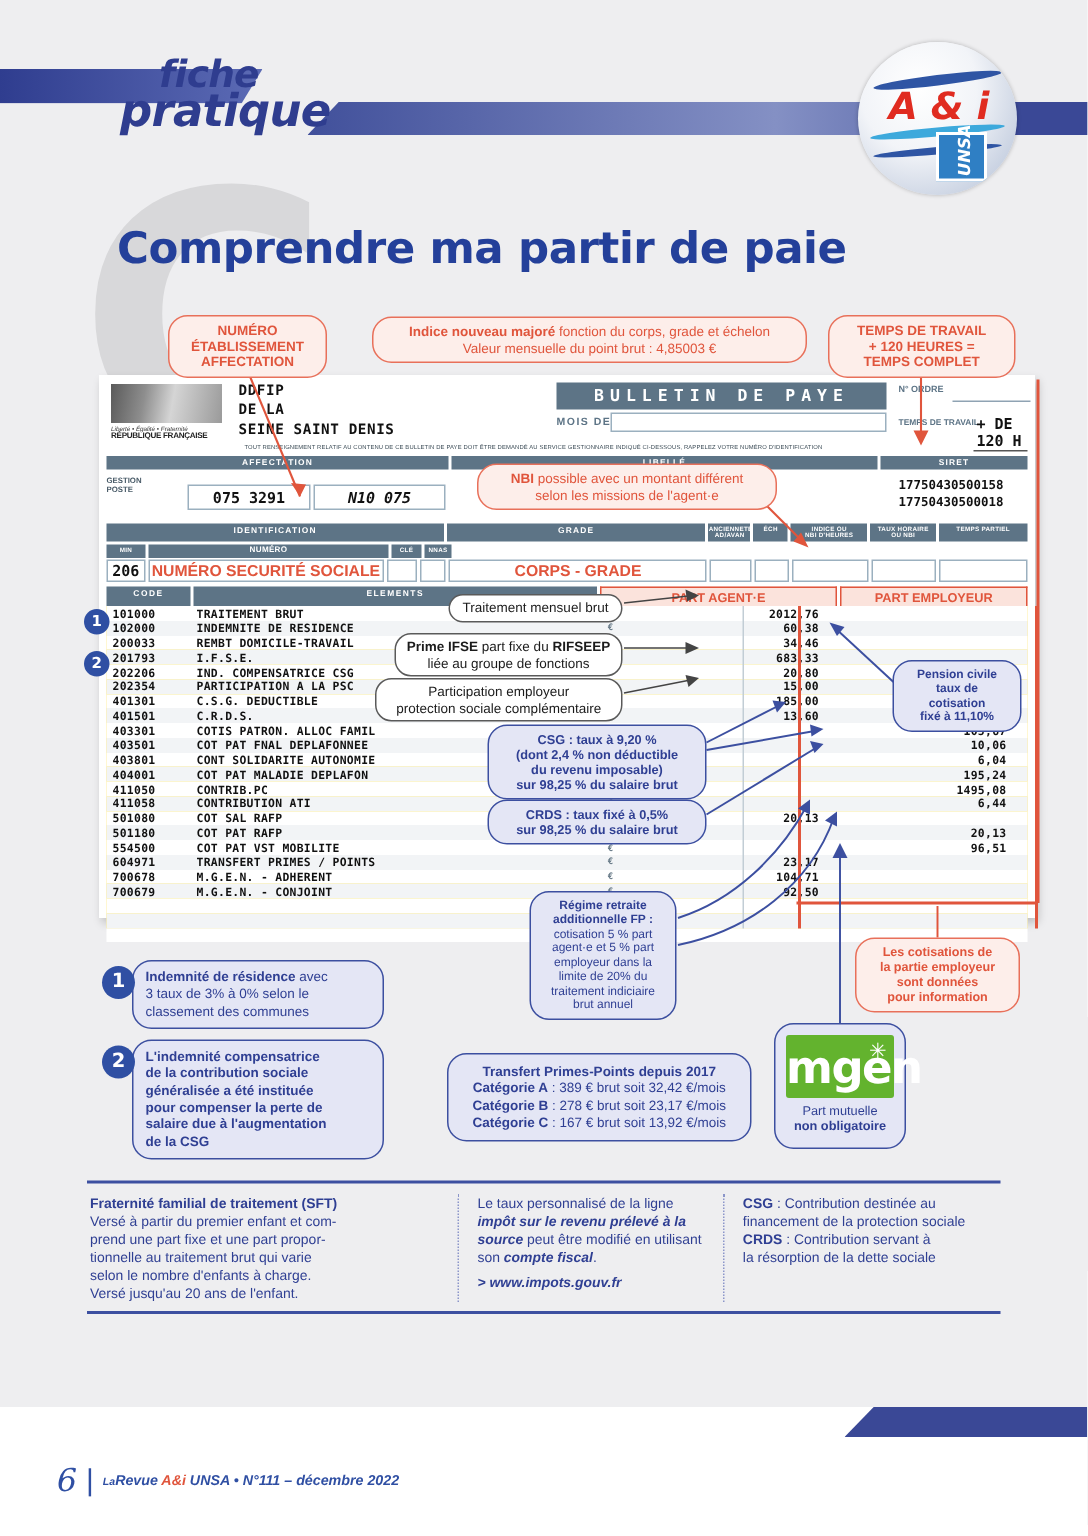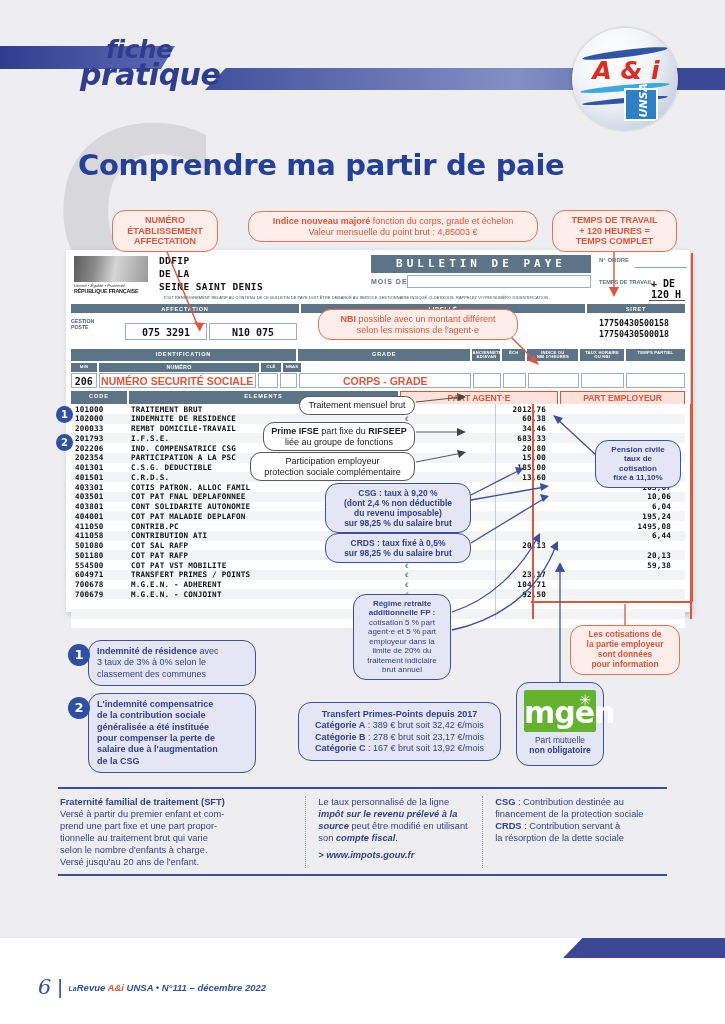--- a/index.html
+++ b/index.html
@@ -367,21 +367,21 @@
     <div class="ps-hdrcell" style="width:98px;">SIRET</div>
   </div>
 
   <div class="ps-row" style="height:32px;">
     <div style="width:52px; font-size:5.2px; color:#4a5c69; font-weight:bold; white-space:pre-line; padding-top:3px; line-height:1.2;">GESTION
 POSTE</div>
     <div class="ps-valcell" style="width:82px; height:17px; margin-top:8px;">
       <div class="ps-mono" style="line-height:17px;">075 3291</div>
     </div>
     <div class="ps-valcell" style="width:88px; height:17px; margin-top:8px;">
-      <div class="ps-mono" style="line-height:17px;">N10 075</div>
+      <div class="ps-mono" style="line-height:17px;font-style:italic;">N10 075</div>
     </div>
     <div style="width:284px;"></div>
     <div style="width:98px; padding-top:3px;">
       <div class="ps-siret">17750430500158</div>
       <div class="ps-siret">17750430500018</div>
     </div>
   </div>
 
   <div class="ps-row">
     <div class="ps-hdrcell" style="width:228px;">IDENTIFICATION</div>
@@ -571,21 +571,21 @@
             <span class="lbl">COT PAT RAFP</span>
             <span class="eur">€</span>
             <span class="agent"></span>
             <span class="emp">20,13</span>
           </div>
           <div class="line">
             <span class="code">554500</span>
             <span class="lbl">COT PAT VST MOBILITE</span>
             <span class="eur">€</span>
             <span class="agent"></span>
-            <span class="emp">59,38</span>
+            <span class="emp">96,51</span>
           </div>
           <div class="line">
             <span class="code">604971</span>
             <span class="lbl">TRANSFERT PRIMES / POINTS</span>
             <span class="eur">€</span>
             <span class="agent">23,17</span>
             <span class="emp"></span>
           </div>
           <div class="line">
             <span class="code">700678</span>

